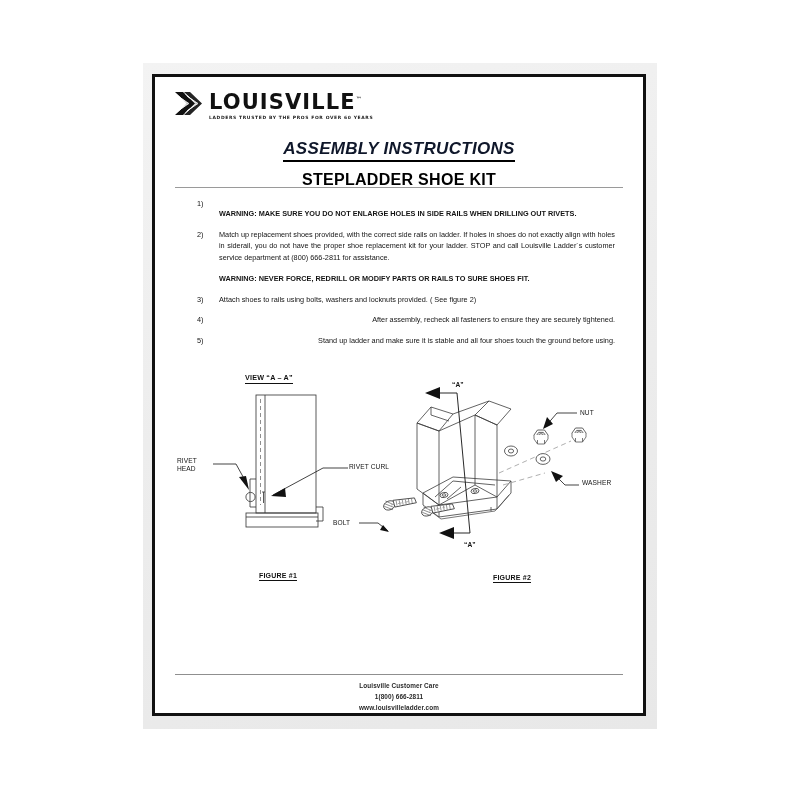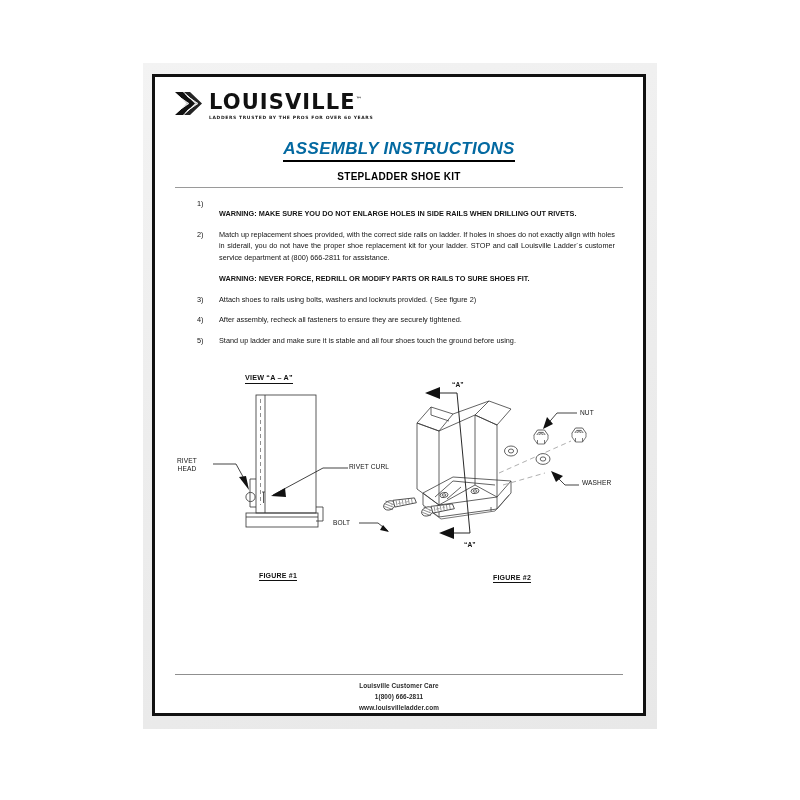--- a/index.html
+++ b/index.html
@@ -103,30 +103,30 @@
     right: 0;
     top: 62px;
     text-align: center;
   }
   .doc-title {
     font-family: "Liberation Sans", sans-serif;
     font-size: 17px;
     font-weight: 700;
     font-style: italic;
     letter-spacing: 0.3px;
-    color: #0369a1;
+    color: #0f172a;
     display: inline-block;
     border-bottom: 2px solid #000;
     padding-bottom: 1px;
     line-height: 1.15;
   }
   .doc-subtitle {
     margin-top: 9px;
     font-family: "Liberation Sans", sans-serif;
-    font-size: 10px;
+    font-size: 16px;
     font-weight: 700;
     letter-spacing: 0.3px;
     color: #000;
   }
 
   .rule {
     position: absolute;
     left: 20px;
     right: 20px;
     height: 1px;
@@ -165,21 +165,20 @@
     margin-top: 10px;
   }
 
   
   .figures {
     position: absolute;
     left: 0;
     right: 0;
     top: 296px;
     height: 290px;
-    text-align: center;
   }
   .fig {
     position: absolute;
   }
   .fig-1 { left: 18px; top: 0; width: 250px; height: 285px; }
   .fig-2 { left: 240px; top: 8px; width: 255px; height: 280px; }
 
   .view-label {
     position: absolute;
     left: 72px;
@@ -296,26 +295,26 @@
           </div>
         </div>
 
         <div class="step" style="margin-top:6px;">
           <div class="step-num">3)</div>
           <div class="step-body" style="text-align:left;">Attach shoes to rails using bolts, washers and locknuts provided. ( See figure 2)</div>
         </div>
 
         <div class="step" style="margin-top:7px;">
           <div class="step-num">4)</div>
-          <div class="step-body" style="text-align:left;">After assembly, recheck all fasteners to ensure they are securely tightened.</div>
+          <div class="step-body" style="text-align:right;">After assembly, recheck all fasteners to ensure they are securely tightened.</div>
         </div>
 
         <div class="step" style="margin-top:7px;">
           <div class="step-num">5)</div>
-          <div class="step-body" style="text-align:left;">Stand up ladder and make sure it is stable and all four shoes touch the ground before using.</div>
+          <div class="step-body" style="text-align:right;">Stand up ladder and make sure it is stable and all four shoes touch the ground before using.</div>
         </div>
 
       </div>
 
       <div class="figures">
 
         <div class="fig fig-1">
           <div class="view-label">VIEW “A – A”</div>
 
           <svg class="dwg" width="250" height="240" viewBox="0 0 250 240">

